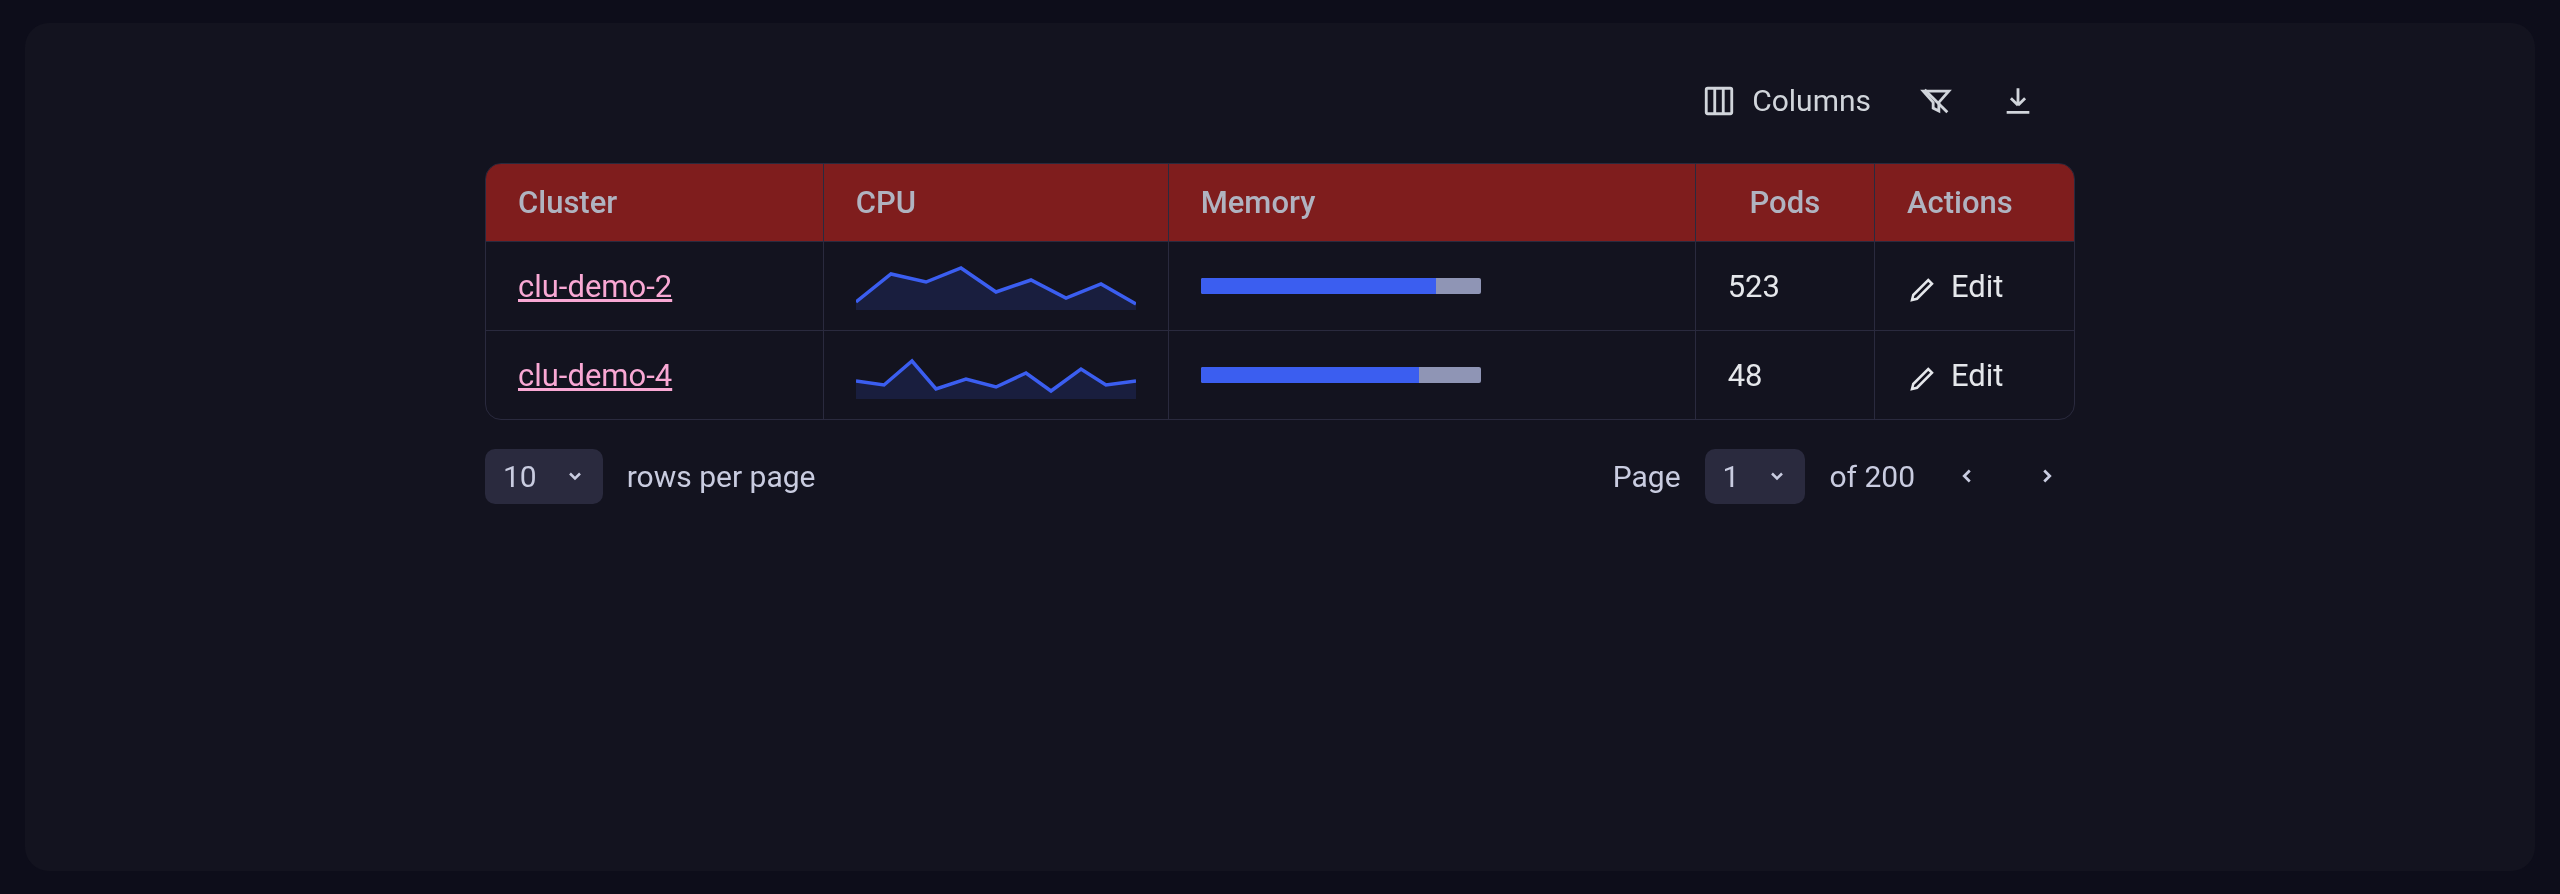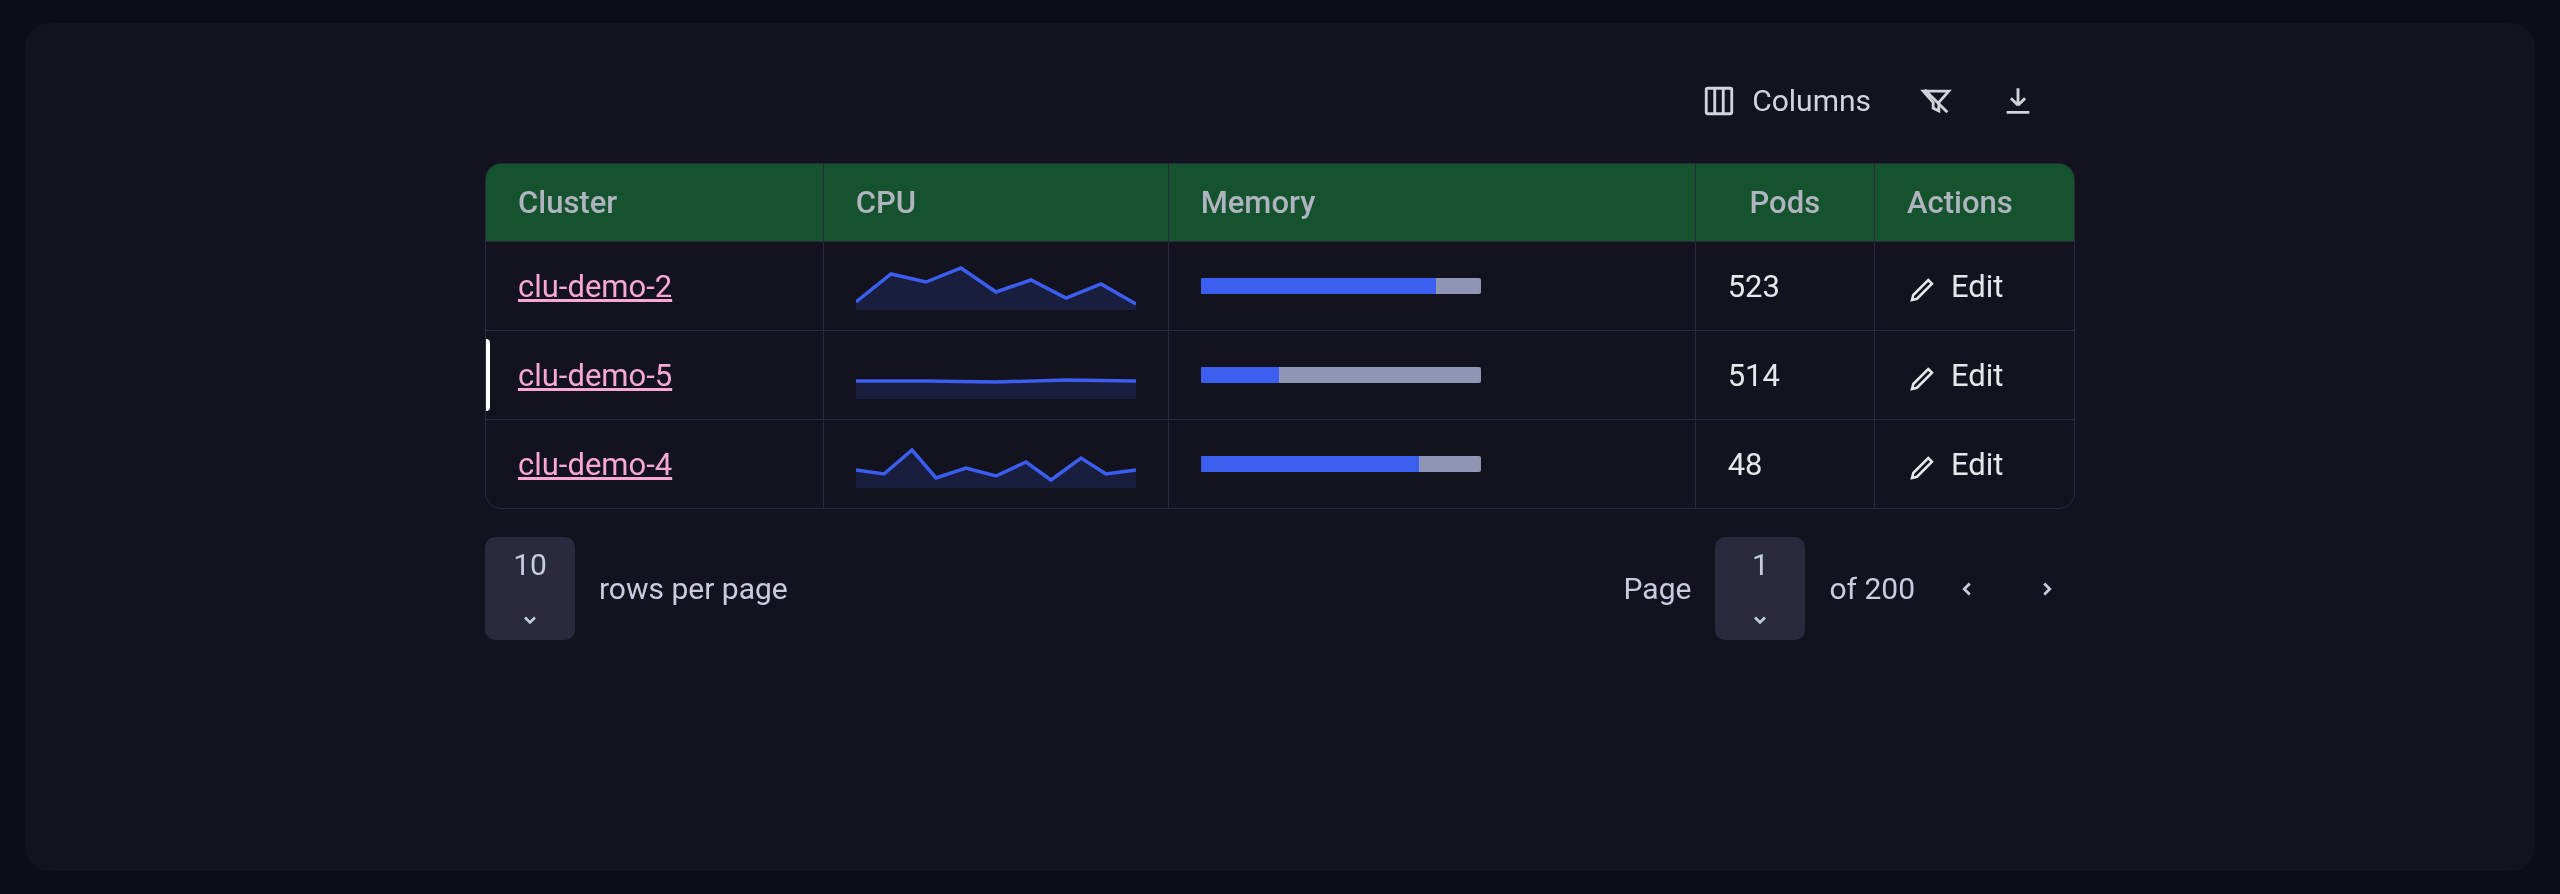--- a/index.html
+++ b/index.html
@@ -51,21 +51,21 @@
 table { width: 100%; border-collapse: collapse; }
 th, td {
   text-align: left;
   padding: 20px 32px;
   border-bottom: 1px solid #2a2a3e;
   border-right: 1px solid #2a2a3e;
   font-size: 31px;
 }
 th:last-child, td:last-child { border-right: none; }
 tbody tr:last-child td { border-bottom: none; }
-th { color: #b0b3c0; font-weight: 500; background: #14532d; }
+th { color: #b0b3c0; font-weight: 500; background: #7f1d1d; }
 th.col-cluster { width: 340px; }
 th.col-cpu { width: 340px; }
 th.col-memory { width: 530px; }
 th.col-pods { width: 180px; text-align: center; }
 th.col-actions { width: 200px; }
 td.cell-pods { text-align: left; color: #e5e7eb; }
 .cluster-link {
   color: #f9a8d4;
   text-decoration: underline;
   cursor: pointer;
@@ -112,21 +112,20 @@
 .pag-left, .pag-right { display: flex; align-items: center; gap: 24px; }
 .select-box {
   background: #2a2a3e;
   border-radius: 10px;
   padding: 10px 18px;
   display: flex;
   align-items: center;
   gap: 28px;
   cursor: pointer;
   min-width: 90px;
-  flex-direction: column;
 }
 .select-box svg { width: 20px; height: 20px; }
 .nav-arrow {
   width: 56px;
   height: 56px;
   display: flex;
   align-items: center;
   justify-content: center;
   cursor: pointer;
   color: #c9cce0;
@@ -193,43 +192,20 @@
             <td class="cell-pods">523</td>
             <td>
               <div class="edit-btn">
                 <svg viewBox="0 0 24 24" fill="none" stroke="currentColor" stroke-width="2">
                   <path d="M4 20l4-1L20 7l-3-3L5 16l-1 4z"></path>
                 </svg>
                 <span>Edit</span>
               </div>
             </td>
           </tr>
-          <tr class="highlighted">
-            <td><span class="cluster-link">clu-demo-5</span></td>
-            <td class="sparkline">
-              <svg viewBox="0 0 280 48">
-                <path class="fill" d="M0,30 L70,30 L140,31 L210,29 L280,30 L280,48 L0,48 Z"></path>
-                <path d="M0,30 L70,30 L140,31 L210,29 L280,30"></path>
-              </svg>
-            </td>
-            <td>
-              <div class="mem-bar">
-                <div class="mem-fill" style="width:28%"></div>
-              </div>
-            </td>
-            <td class="cell-pods">514</td>
-            <td>
-              <div class="edit-btn">
-                <svg viewBox="0 0 24 24" fill="none" stroke="currentColor" stroke-width="2">
-                  <path d="M4 20l4-1L20 7l-3-3L5 16l-1 4z"></path>
-                </svg>
-                <span>Edit</span>
-              </div>
-            </td>
-          </tr>
           <tr>
             <td><span class="cluster-link">clu-demo-4</span></td>
             <td class="sparkline">
               <svg viewBox="0 0 280 48">
                 <path class="fill" d="M0,30 L28,34 L56,10 L80,38 L110,28 L140,36 L170,22 L195,40 L225,18 L250,34 L280,30 L280,48 L0,48 Z"></path>
                 <path d="M0,30 L28,34 L56,10 L80,38 L110,28 L140,36 L170,22 L195,40 L225,18 L250,34 L280,30"></path>
               </svg>
             </td>
             <td>
               <div class="mem-bar">

